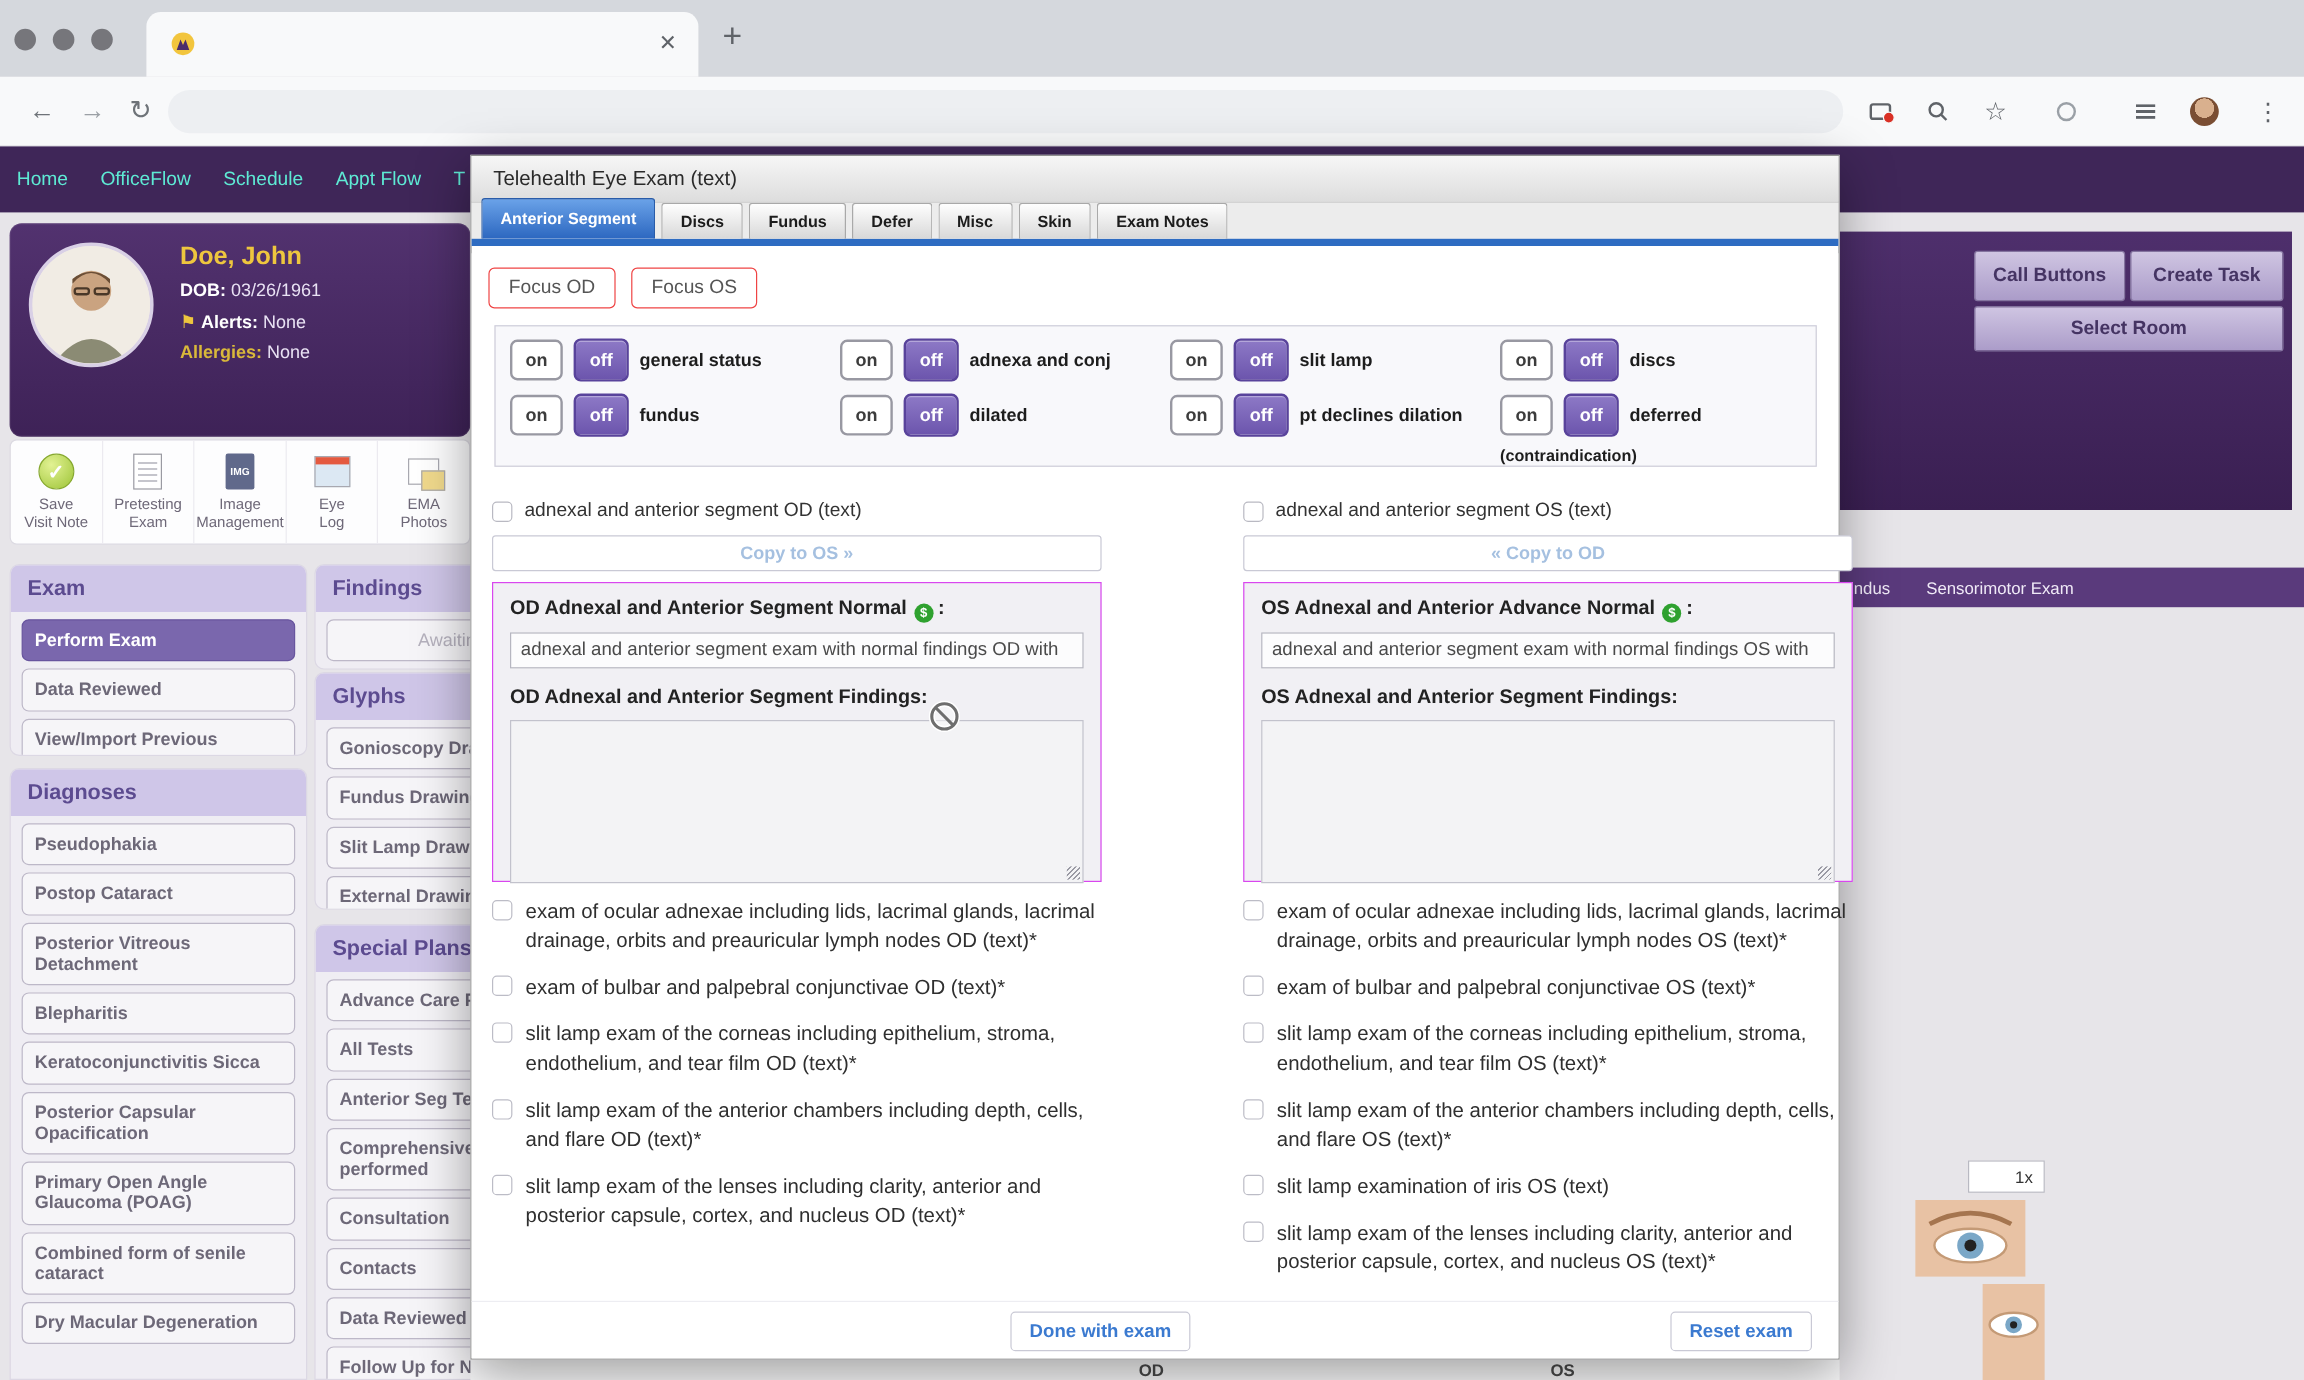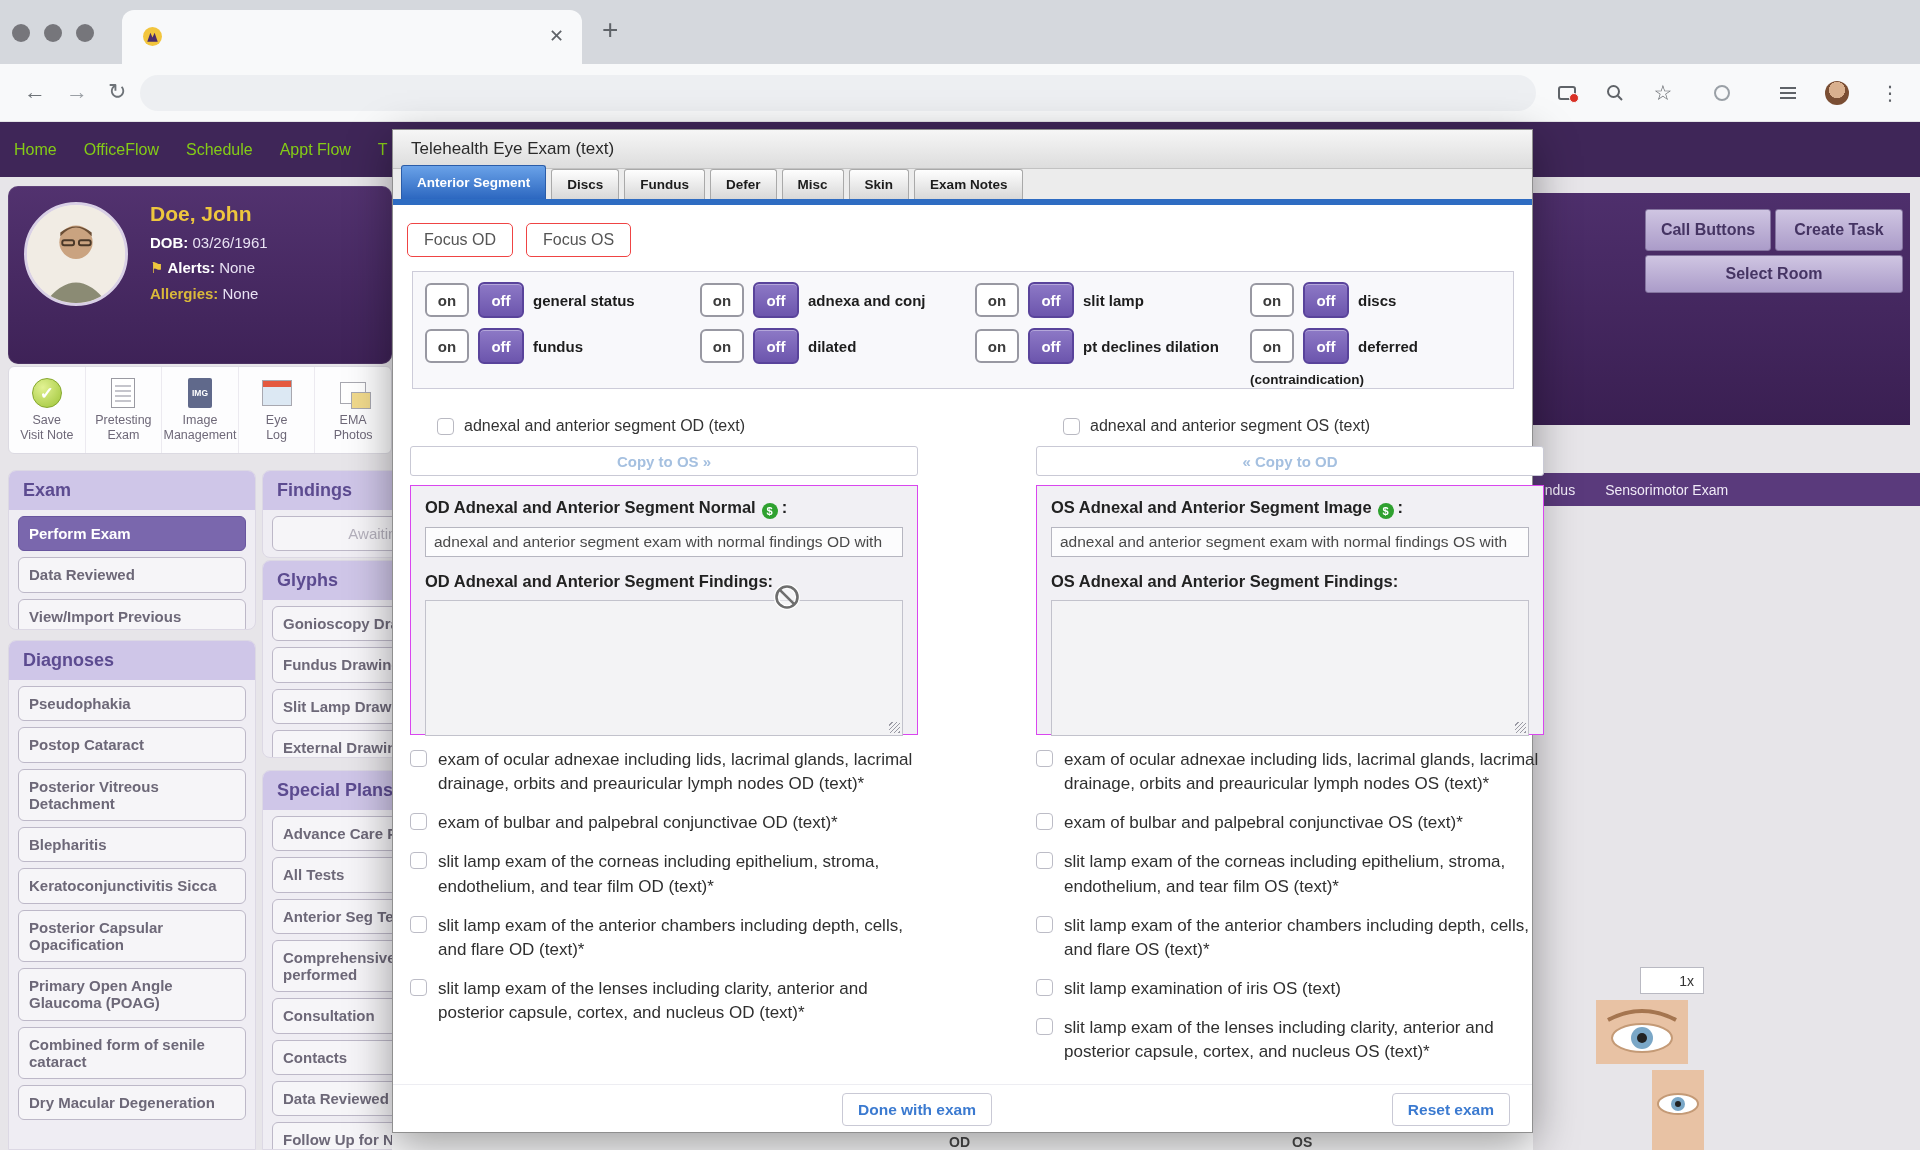--- a/index.html
+++ b/index.html
@@ -20,21 +20,21 @@
   .addressbar{position:absolute;left:140px;top:11px;width:1396px;height:36px;background:#edeff2;border-radius:18px;}
   .tb-ico{position:absolute;top:17px;width:24px;height:24px;display:flex;align-items:center;justify-content:center;color:#5f6368;}
   .ext-card{width:18px;height:14px;border:2px solid #5f6368;border-radius:3px;position:relative;}
   .ext-card::after{content:"";position:absolute;right:-5px;bottom:-5px;width:8px;height:8px;border-radius:50%;background:#d93025;border:1.5px solid #f8f9fa;}
   .ring{width:16px;height:16px;border:2px solid #9aa0a6;border-radius:50%;}
   .bars{width:16px;height:12px;background:repeating-linear-gradient(#5f6368 0 2px,transparent 2px 5px);}
   .avatar-sm{width:24px;height:24px;border-radius:50%;background:radial-gradient(circle at 50% 38%,#d9b08e 0 42%,#7a4e33 43%);}
 
   
   .navbar{position:absolute;left:0;top:122px;width:1920px;height:55px;background:#3f2658;display:flex;align-items:center;gap:27px;padding-left:14px;}
-  .nav-item{color:#84cc16;font-size:16px;white-space:nowrap;}
+  .nav-item{color:#5eead4;font-size:16px;white-space:nowrap;}
 
   
   .banner-left{position:absolute;left:8px;top:186px;width:384px;height:178px;border-radius:10px;
                background:linear-gradient(#52326f,#3e2257);box-shadow:inset 0 0 0 1px rgba(255,255,255,.08);}
   .photo{position:absolute;left:16px;top:16px;width:104px;height:104px;border-radius:50%;border:3px solid #d9d0e6;overflow:hidden;background:#f1ece4;}
   .pt-info{position:absolute;left:142px;top:16px;}
   .pt-name{color:#eec63e;font-size:21px;font-weight:bold;}
   .pt-row{margin-top:8px;font-size:15px;color:#e9e2f4;}
   .pt-row b{color:#ffffff;}
   .gold{color:#d9b83a;font-weight:bold;}
@@ -106,21 +106,21 @@
   .tgl-main{display:flex;align-items:center;gap:9px;}
   .tgl-on{width:44px;height:34px;background:#fff;border:2px solid #9898a2;border-radius:6px;font-weight:bold;font-size:15px;color:#3c3c3c;
           font-family:"Liberation Sans",sans-serif;}
   .tgl-off{width:46px;height:36px;background:linear-gradient(#8d79c6,#6c55ad);border:2px solid #59439b;border-radius:6px;
            font-weight:bold;font-size:15px;color:#fff;box-shadow:inset 0 1px 0 rgba(255,255,255,.35);font-family:"Liberation Sans",sans-serif;}
   .tgl-label{font-weight:bold;font-size:15px;color:#1d1d1d;}
   .tgl-note{font-weight:bold;font-size:13.5px;color:#1d1d1d;margin:8px 0 0 0;min-height:15px;}
 
   .col{position:absolute;top:203px;width:508px;}
   .col-od{left:17px;} .col-os{left:643px;}
-  .cb-row{display:flex;align-items:center;gap:10px;font-size:16px;color:#333;height:24px;margin-bottom:8px;margin-left:27px;}
+  .cb-row{display:flex;align-items:center;gap:10px;font-size:16px;color:#333;height:24px;margin-bottom:8px;}
   .cb{width:17px;height:17px;background:#fff;border:1px solid #b9b9c2;border-radius:4px;flex:0 0 auto;}
   .copy-btn{width:100%;height:30px;background:#fff;border:1px solid #c9c9d5;border-radius:3px;color:#a5c0e0;font-weight:bold;
             font-size:15px;margin-bottom:9px;font-family:"Liberation Sans",sans-serif;}
   .seg-panel{height:250px;background:#f1f0f4;border:1px solid #d946ef;padding:12px 14px;margin-bottom:13px;}
   .seg-label{font-size:16.5px;font-weight:bold;color:#222;}
   .dollar{display:inline-flex;width:16px;height:16px;border-radius:50%;background:#2fa12f;color:#fff;font-size:11px;font-weight:bold;
           align-items:center;justify-content:center;vertical-align:-2px;margin:0 4px 0 6px;}
   .seg-input{margin-top:8px;height:30px;background:#fcfcfd;border:1px solid #b6b6c0;padding:0 8px;font-size:15.5px;color:#4a4a4a;
              display:flex;align-items:center;white-space:nowrap;overflow:hidden;}
   .seg-label2{margin-top:15px;font-size:16.5px;font-weight:bold;color:#222;}
@@ -470,21 +470,21 @@
           </div>
       </div>
 
       <div class="col col-os">
         <label class="cb-row">
           <span class="cb"></span>
           <span>adnexal and anterior segment OS (text)</span>
         </label>
         <button class="copy-btn">« Copy to OD</button>
         <div class="seg-panel">
-          <div class="seg-label"><span>OS Adnexal and Anterior Segment Image</span><span class="dollar">$</span><span>:</span></div>
+          <div class="seg-label"><span>OS Adnexal and Anterior Advance Normal</span><span class="dollar">$</span><span>:</span></div>
           <div class="seg-input">adnexal and anterior segment exam with normal findings OS with</div>
           <div class="seg-label2">OS Adnexal and Anterior Segment Findings:</div>
           <div class="seg-textarea"></div>
         </div>
         <div>
 
             <label class="chk-item">
               <span class="chk-box"></span>
               <span>exam of ocular adnexae including lids, lacrimal glands, lacrimal drainage, orbits and preauricular lymph nodes OS (text)*</span>
             </label>

